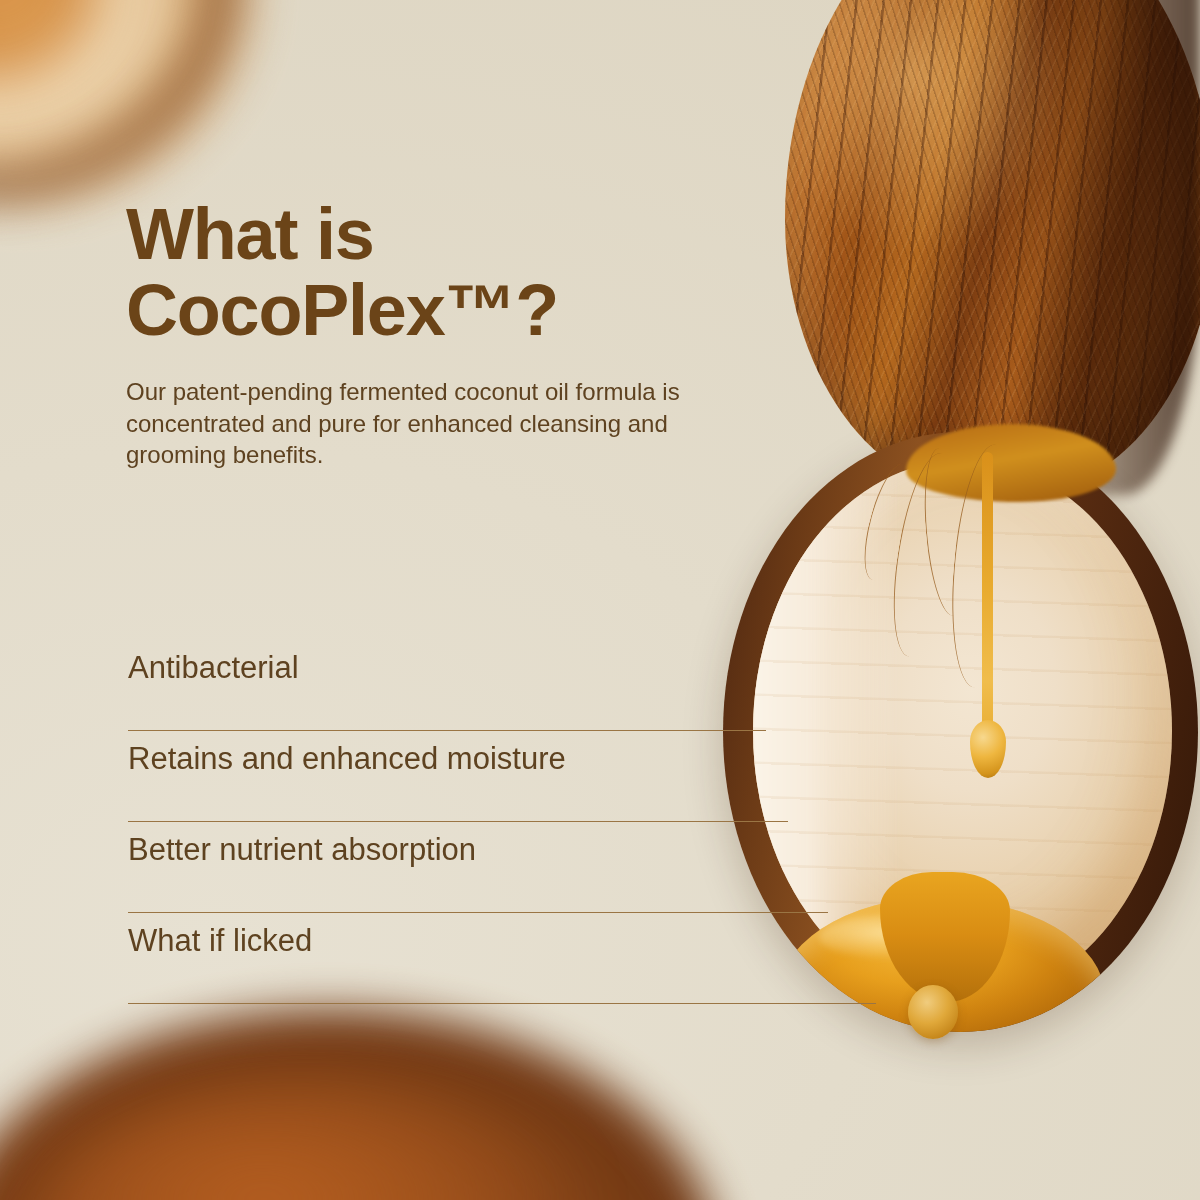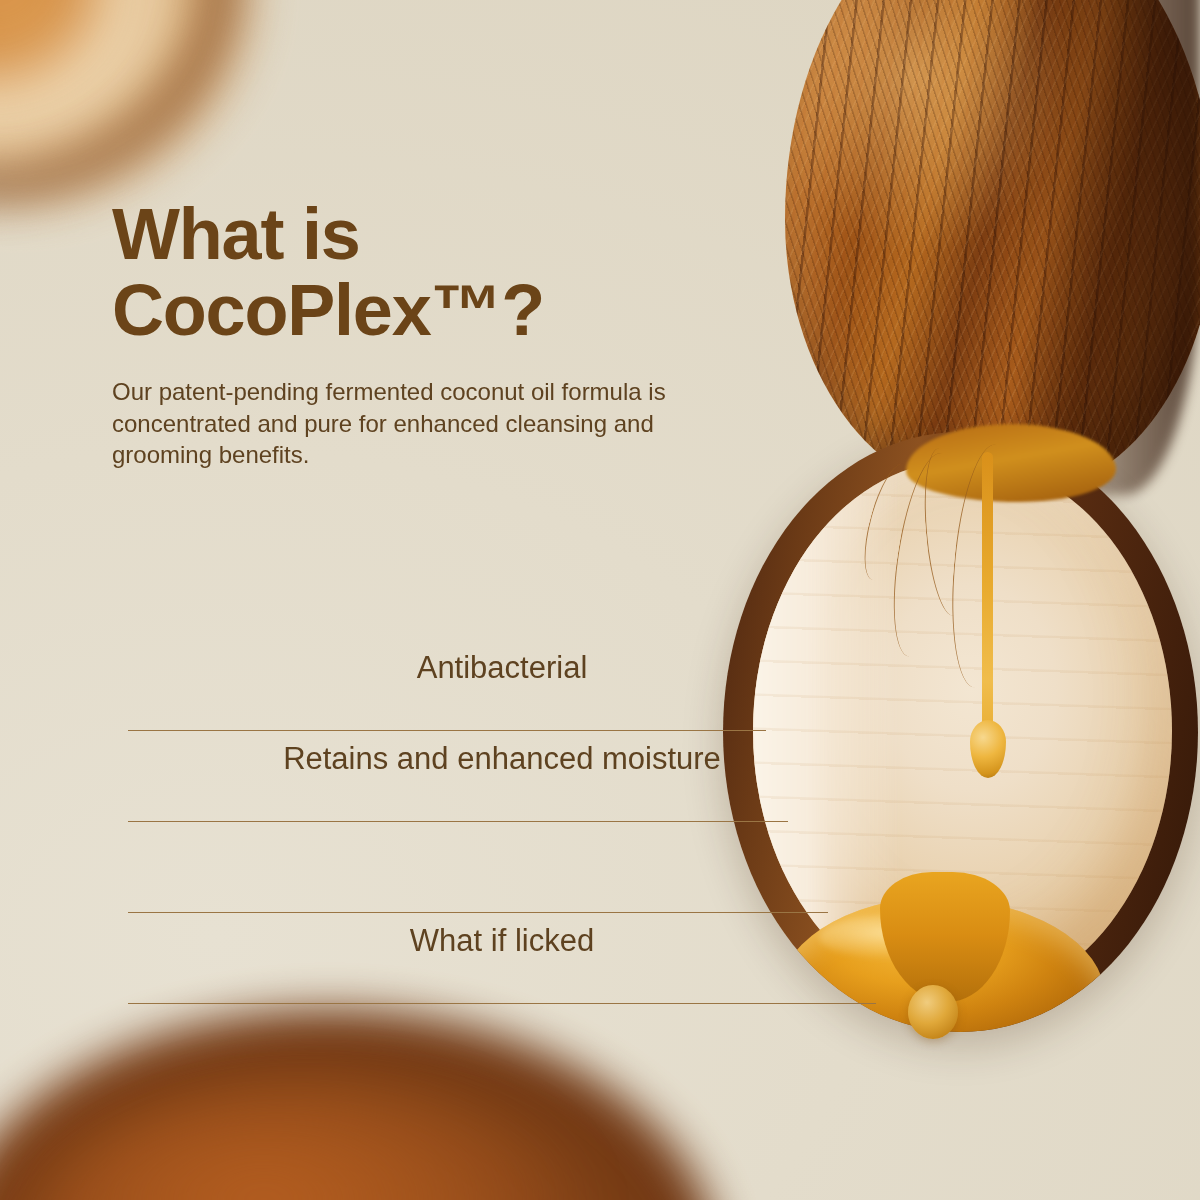--- a/index.html
+++ b/index.html
@@ -86,21 +86,21 @@
     width: 560px;
     height: 300px;
     border-radius: 50%;
     background: radial-gradient(ellipse at 40% 40%, rgba(186,97,33,.85) 0%, rgba(150,70,22,0) 70%);
     filter: blur(26px);
   }
 
   
   .content {
     position: absolute;
-    left: 112px;
+    left: 126px;
     top: 196px;
     width: 760px;
     z-index: 6;
   }
 
   .headline {
     font-size: 72px;
     line-height: 1.06;
     font-weight: 700;
     letter-spacing: -1.2px;
@@ -122,21 +122,20 @@
     position: absolute;
     left: 128px;
     top: 640px;
     width: 748px;
     list-style: none;
     z-index: 6;
   }
   .benefit {
     position: relative;
     height: 91px;
-    text-align: center;
   }
   .benefit-label {
     display: block;
     font-size: 31px;
     line-height: 1;
     font-weight: 400;
     color: #5e4220;
     padding-top: 12px;
   }
   .benefit-rule {
@@ -404,20 +403,21 @@
   <ul class="benefits">
     <li class="benefit">
       <span class="benefit-label">Antibacterial</span>
       <span class="benefit-rule"></span>
     </li>
     <li class="benefit">
       <span class="benefit-label">Retains and enhanced moisture</span>
       <span class="benefit-rule"></span>
     </li>
     <li class="benefit">
+      <span class="benefit-label">Better nutrient absorption</span>
       <span class="benefit-rule"></span>
     </li>
     <li class="benefit">
       <span class="benefit-label">What if licked</span>
       <span class="benefit-rule"></span>
     </li>
   </ul>
 
 </div>
 

